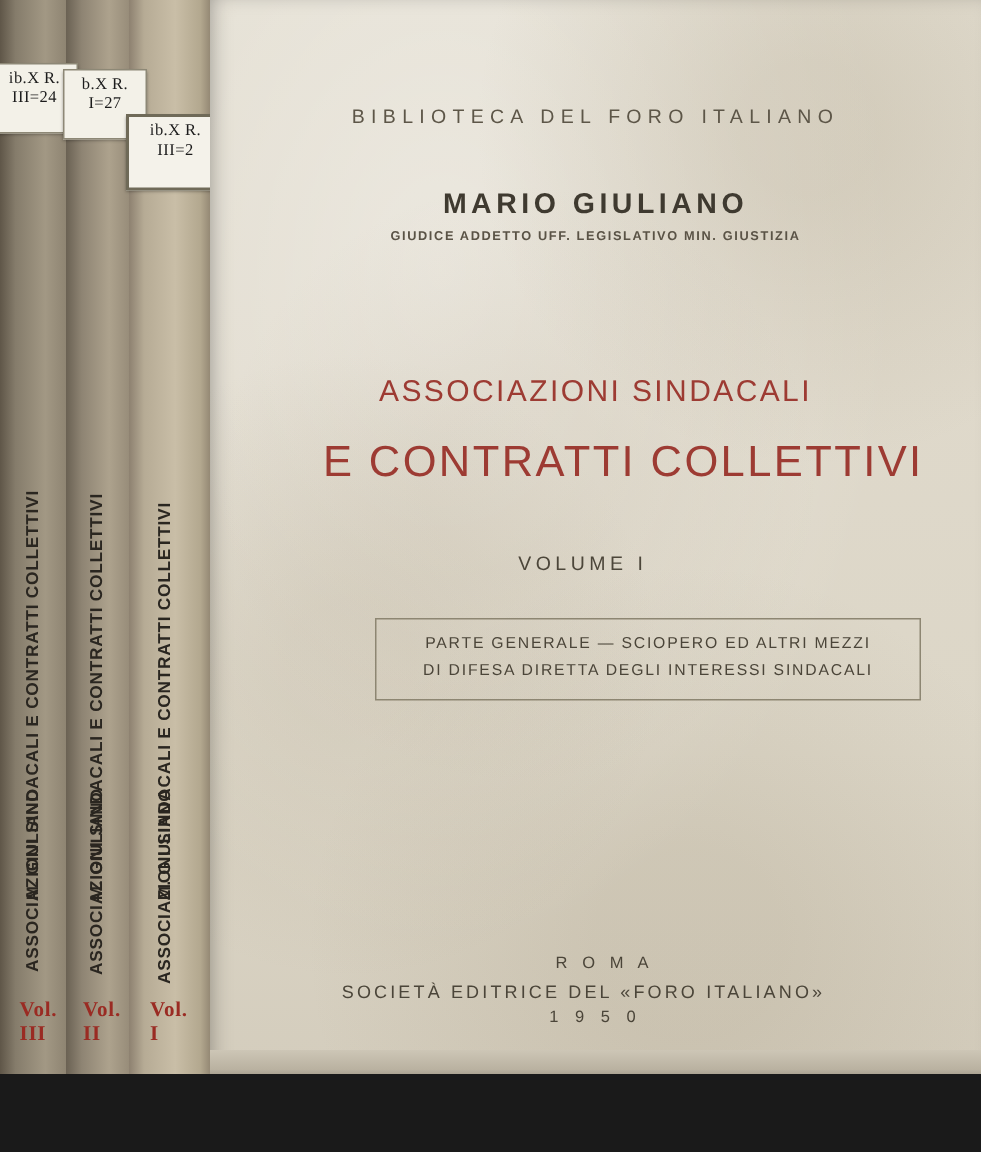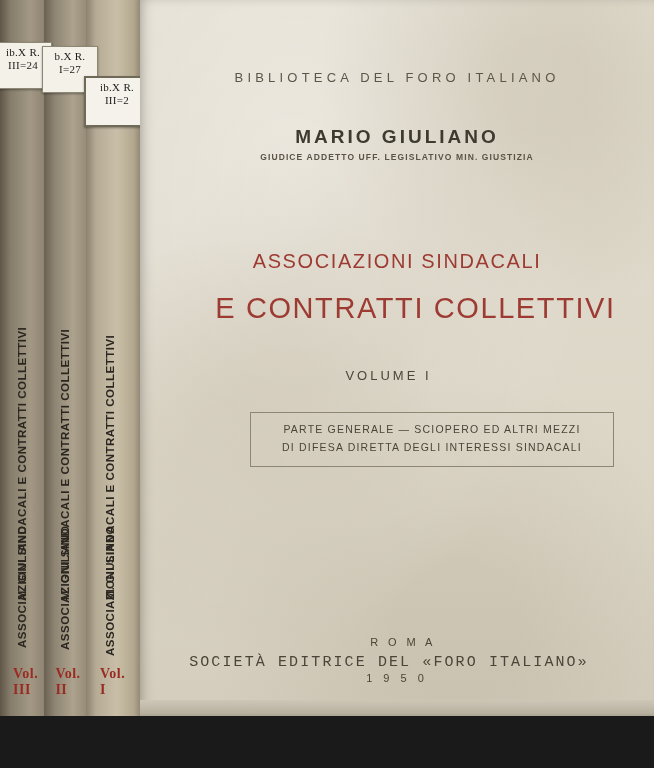--- a/index.html
+++ b/index.html
@@ -219,24 +219,23 @@
   .imprint-city {
     position: absolute;
     top: 636px; left: 12px; right: 0;
     font-size: 11px;
     letter-spacing: 3.4px;
     color: #4b4539;
   }
   .imprint-pub {
     position: absolute;
     top: 654px; left: 0; right: 16px;
-    font-size: 15px;
+    font-size: 12px;
     letter-spacing: 2.1px;
     color: #4b4539;
-    font-family: Liberation Mono, monospace;
   }
   .imprint-year {
     position: absolute;
     top: 672px; left: 0; right: 0;
     font-size: 11px;
     letter-spacing: 4px;
     color: #4b4539;
   }
 
   

